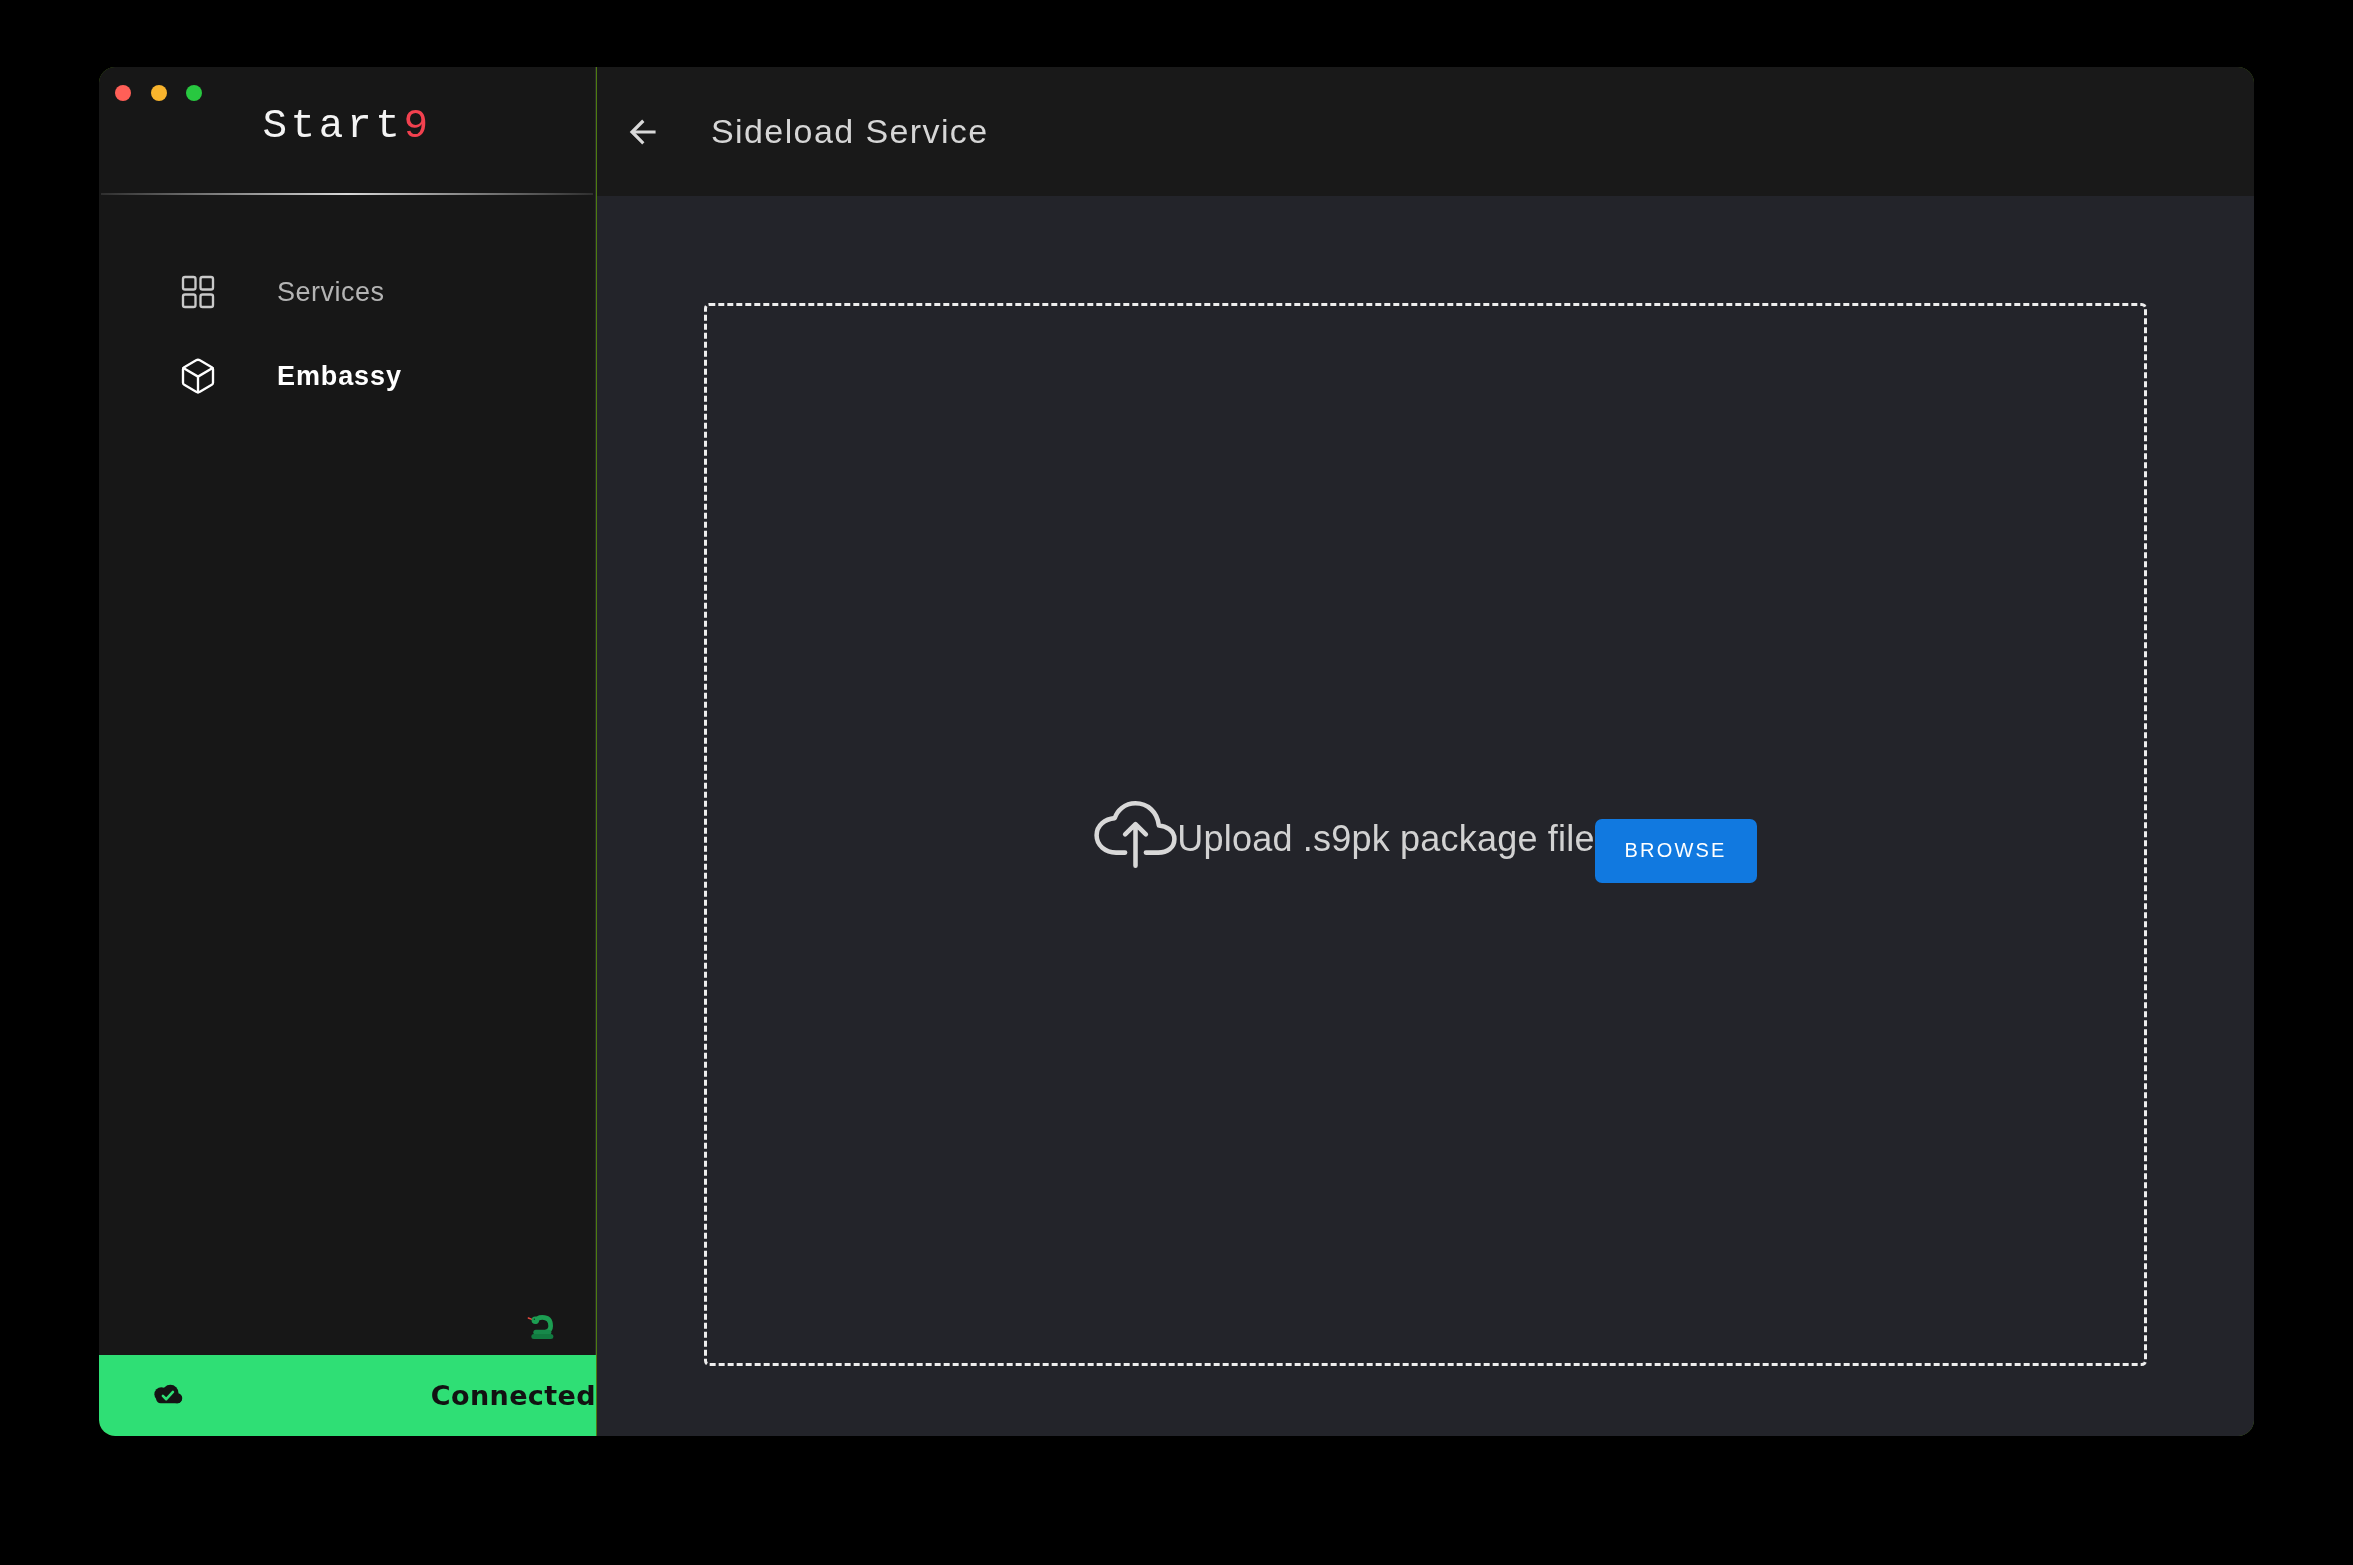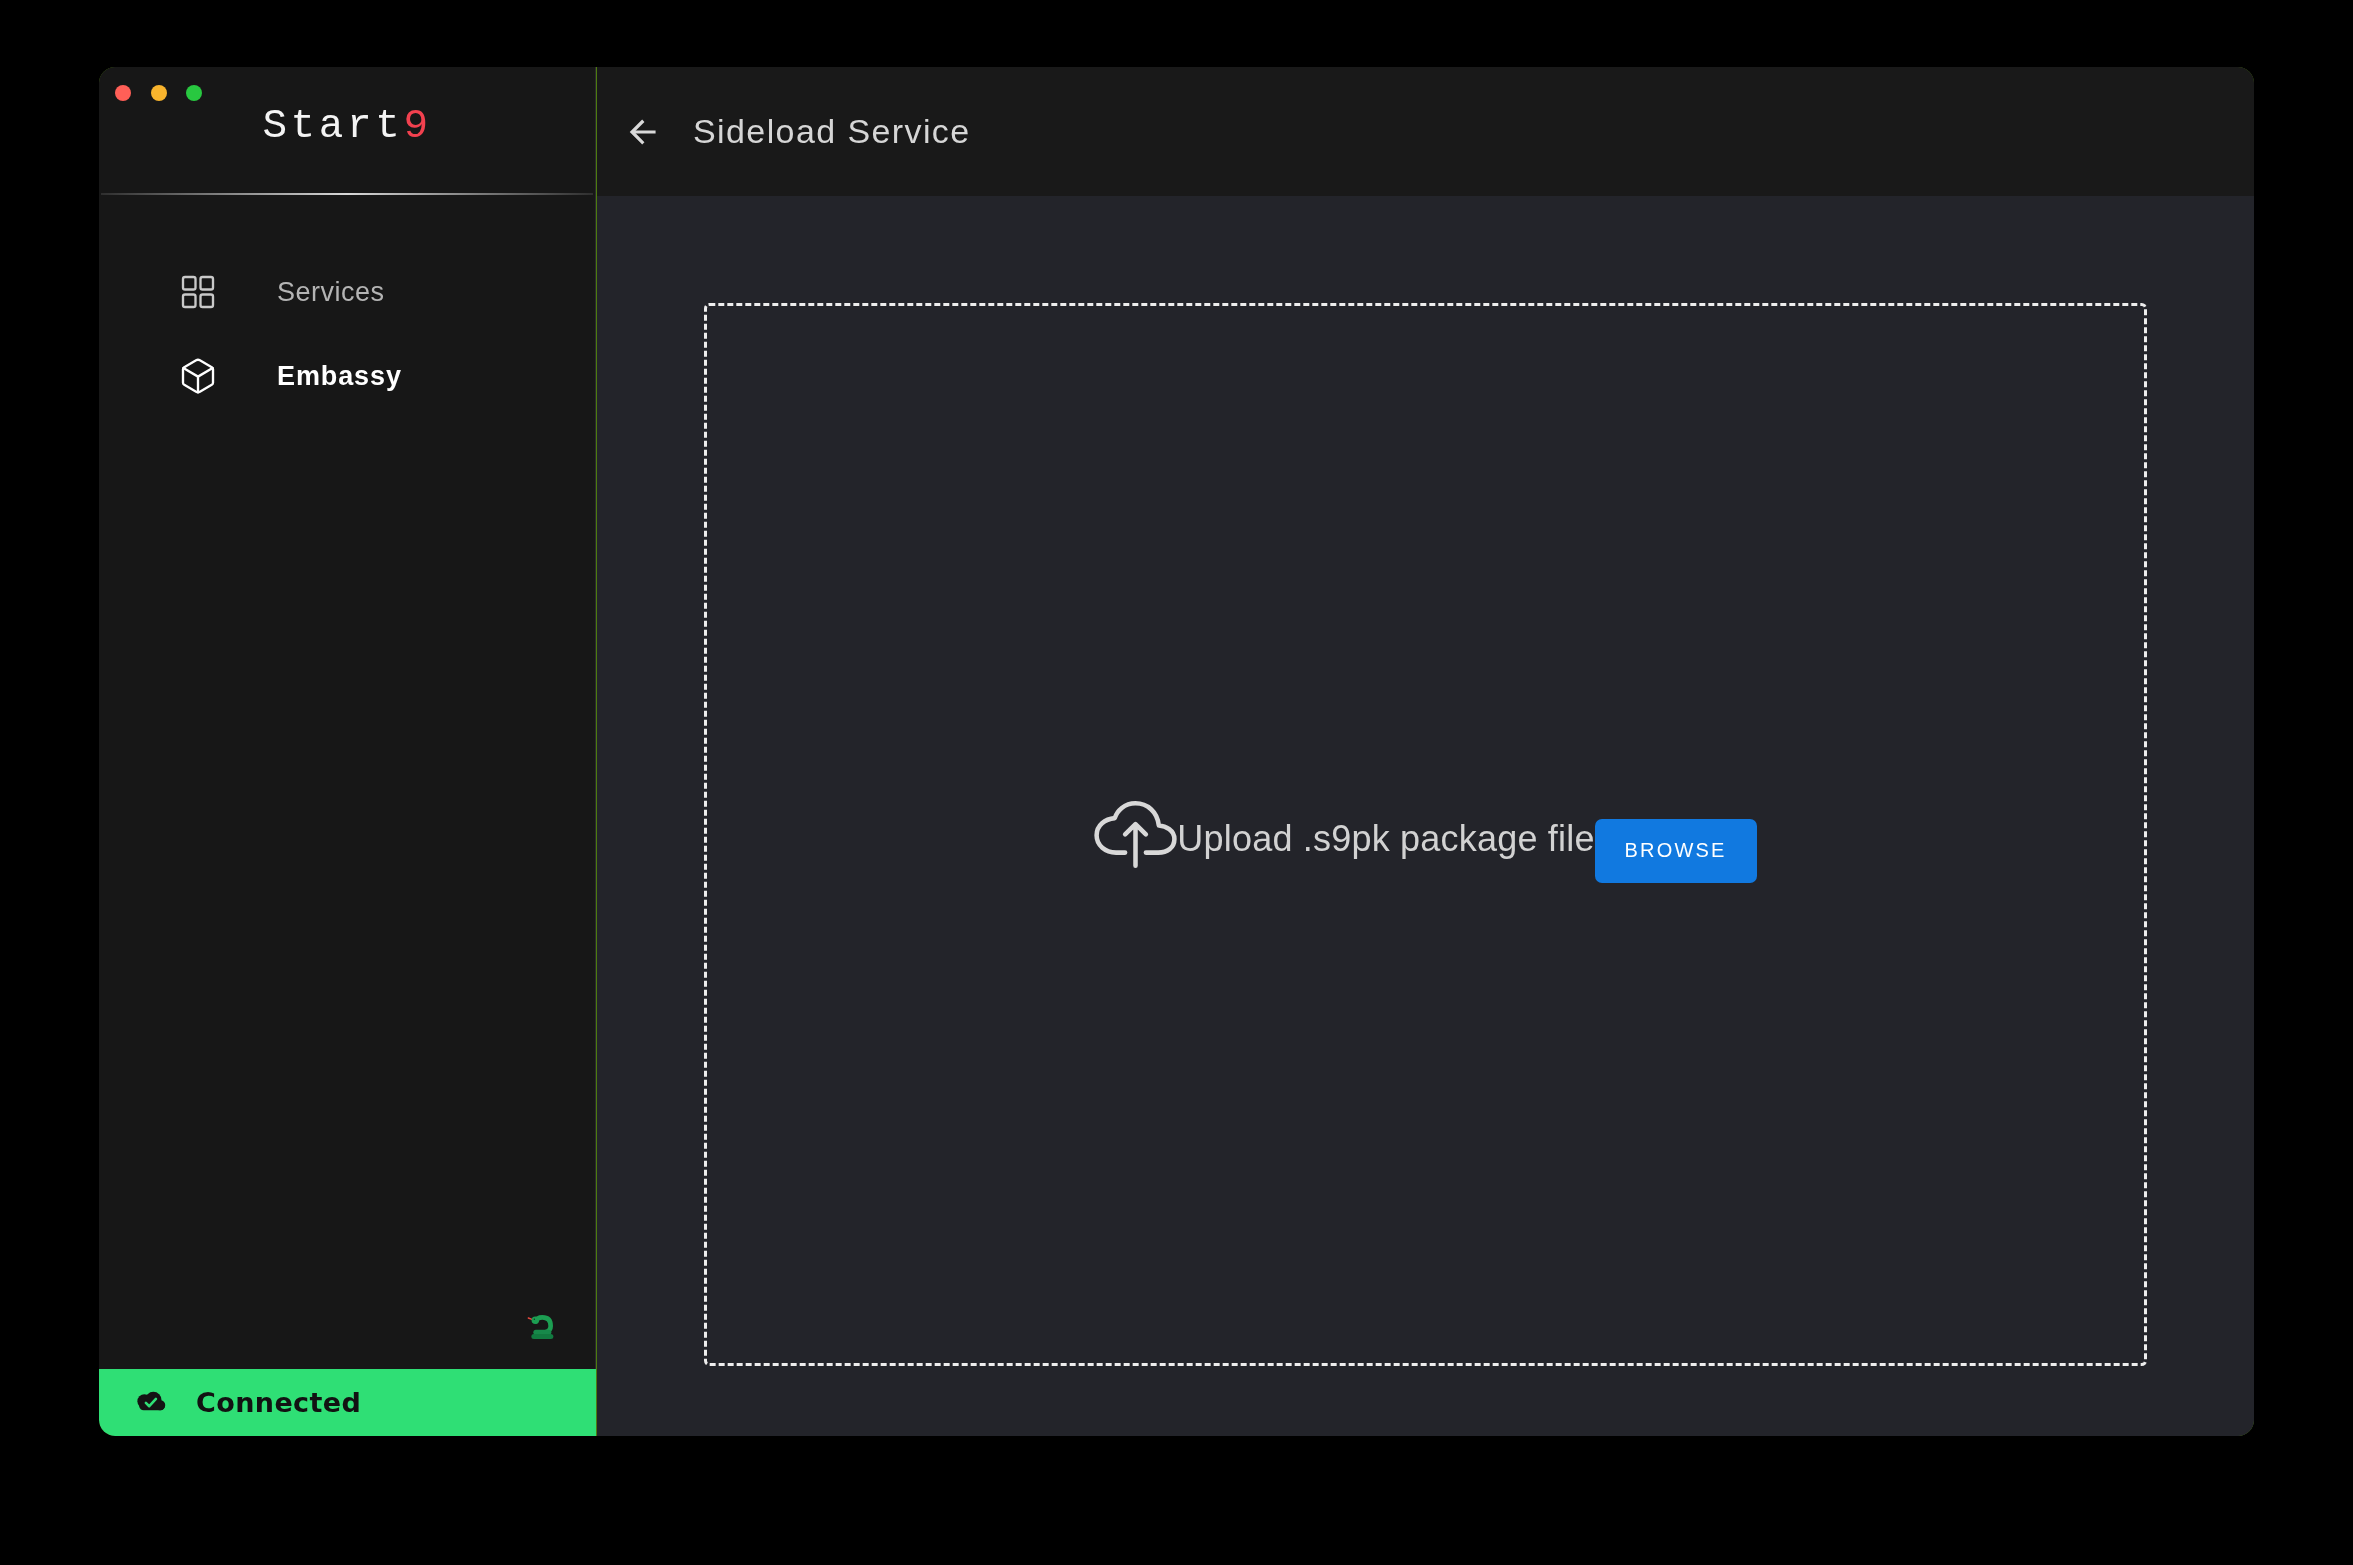--- a/index.html
+++ b/index.html
@@ -38,34 +38,34 @@
   .nav-item.active .nav-icon  { color:#ffffff; }
   .nav-item.active .nav-label { color:#ffffff; font-weight:700; letter-spacing:0.9px;text-align:center; }
 
   .badge { margin-left:auto; margin-right:30px; min-width:27px; height:37px;
            border-radius:9px; background:#2fdf75; color:#101010;
            font-weight:700; font-size:25px; display:flex; align-items:center;
            justify-content:center; padding:0 3.6px; }
 
   .mascot { position:absolute; right:37px; bottom:92px; width:32px; height:36px; }
 
-  .status-bar { position:absolute; left:0; bottom:0; width:497px; height:67px;
+  .status-bar { position:absolute; left:0; bottom:0; width:497px; height:81px;
                 background:#2fdf75; border-bottom-left-radius:16px;
-                display:flex; align-items:center; padding-left:29px; }
+                display:flex; align-items:center; padding-left:46px;justify-content:space-between; }
   .status-icon { width:43px; height:33px; margin-right:25px; }
   .status-label { font-family:"DejaVu Sans", sans-serif; font-size:27px;
                   font-weight:700; color:#121212; letter-spacing:0.4px; }
 
   
   .main-header { position:absolute; left:498px; top:0; right:0; height:129px;
                  background:#191919; display:flex; align-items:center; }
   .back-btn { margin-left:27px; width:37px; height:37px; display:flex;
               align-items:center; justify-content:center; cursor:pointer;
               color:#d9d9d9; }
-  .page-title { margin-left:32px; font-size:34px; color:#d6d6d6;
+  .page-title { margin-left:50px; font-size:34px; color:#d6d6d6;
                 letter-spacing:1.4px; }
 
   .main-content { position:absolute; left:498px; top:129px; right:0; bottom:0;
                   background:#23242a; }
 
   .dropzone { position:absolute; left:107px; top:107px; width:1443px; height:1063px;
               border:3.6px dashed #ededed; border-radius:5.3px;
               display:flex; align-items:center;
               justify-content:center; }
   .upload-icon { width:83px; height:83px; color:#d8d8d8; }

